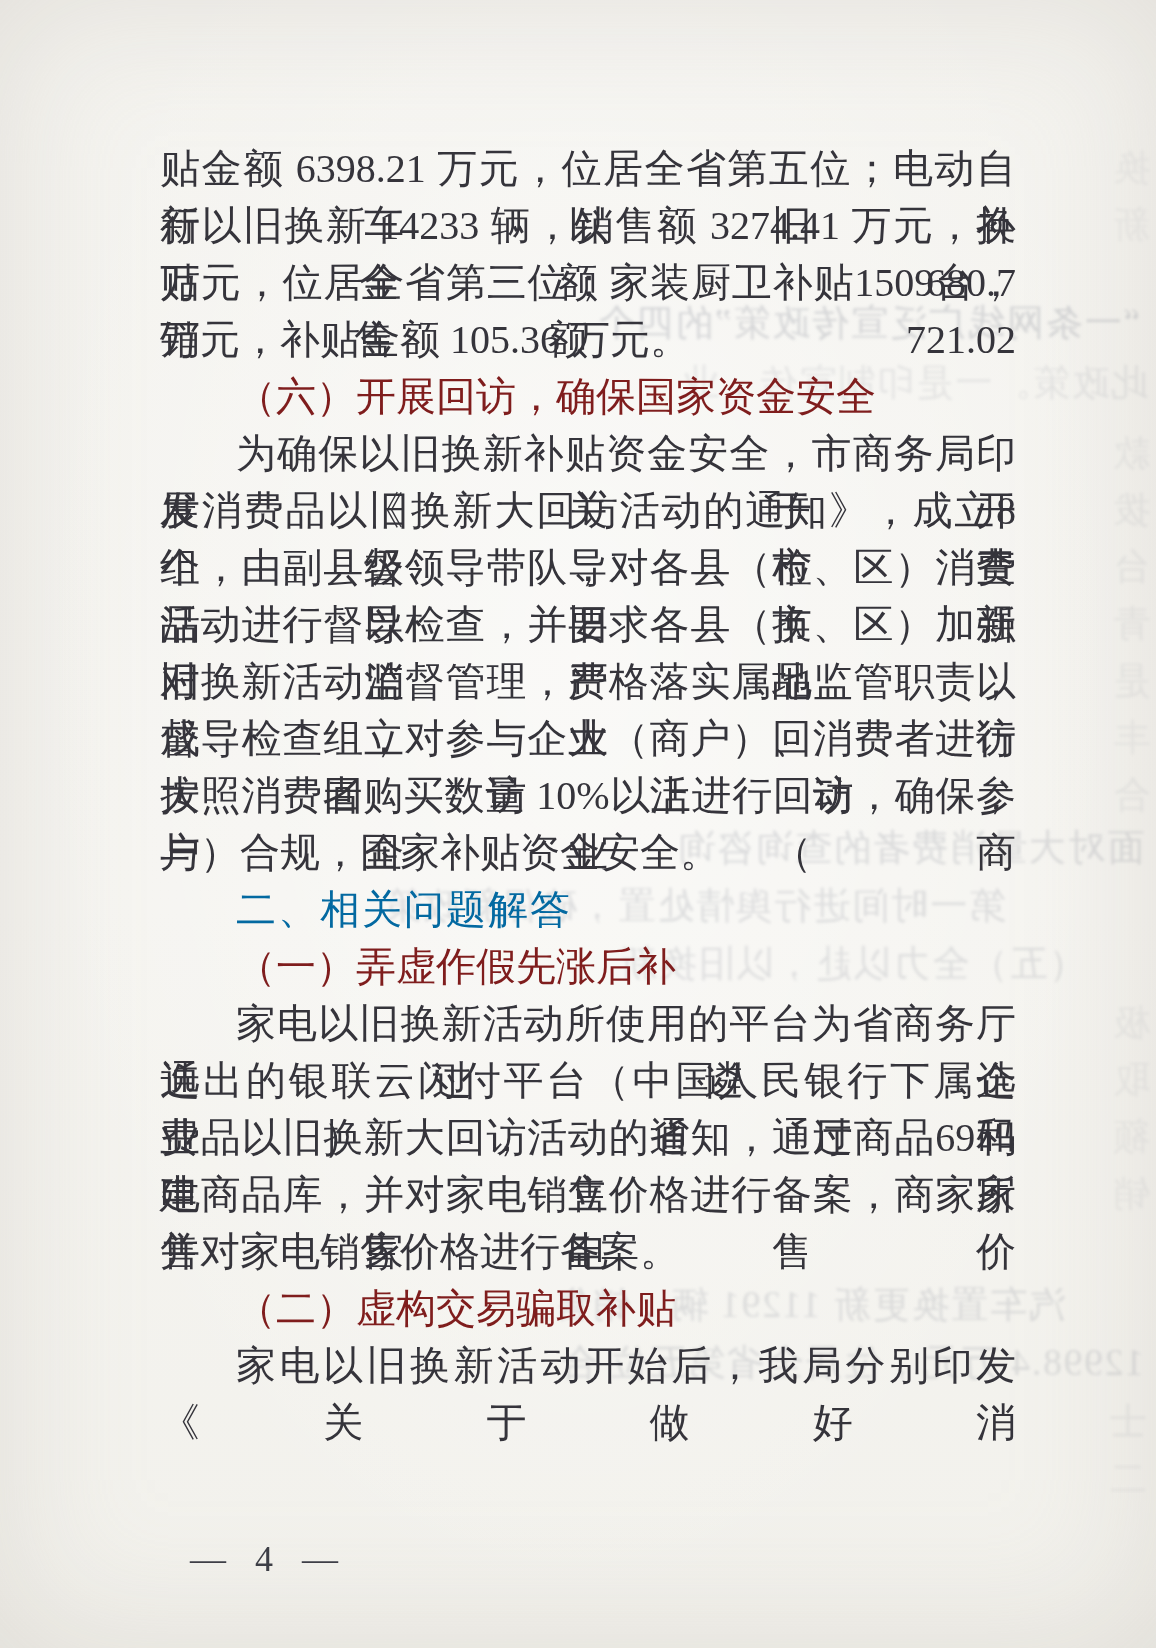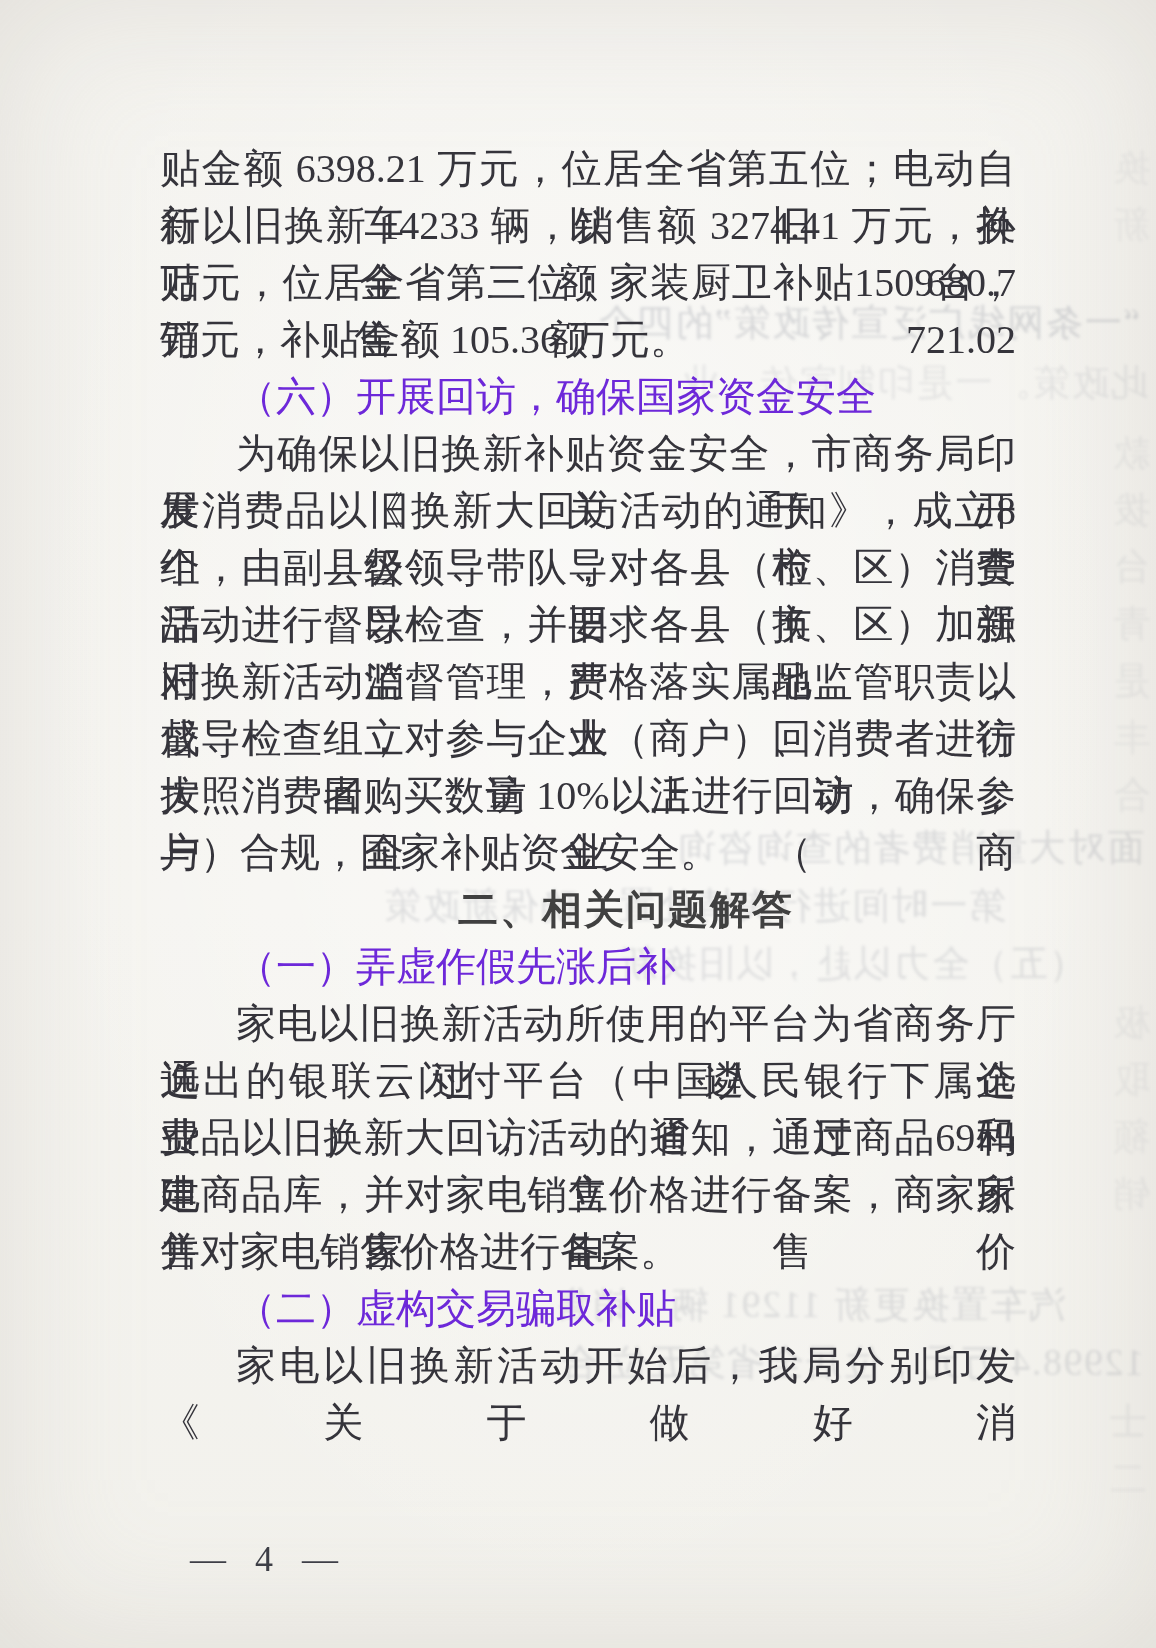--- a/index.html
+++ b/index.html
@@ -20,24 +20,24 @@
     position:absolute;left:160px;top:140px;width:856px;
     color:#35343b;
   }
   .line{
     height:57px;line-height:57px;font-size:40px;
     white-space:nowrap;
     font-family:"Liberation Serif","DejaVu Serif",serif;
   }
   .line.fill{white-space:normal;text-align:justify;text-align-last:justify;}
   .line.indent{text-indent:76px;}
-  .line.subhead{color:#6d28d9;}
+  .line.subhead{color:#7f1d1d;}
   .line.section-head{
     font-family:"Liberation Sans","DejaVu Sans",sans-serif;
-    font-weight:700;color:#404040;letter-spacing:2px;text-align:center;
+    font-weight:400;color:#0369a1;letter-spacing:2px;
   }
   
   .bleed-layer{position:absolute;inset:0;pointer-events:none;}
   .bleed{
     position:absolute;
     transform:scaleX(-1);
     color:#8a8e99;
     filter:blur(1.4px);
     font-size:37px;line-height:40px;letter-spacing:2px;
     white-space:nowrap;

